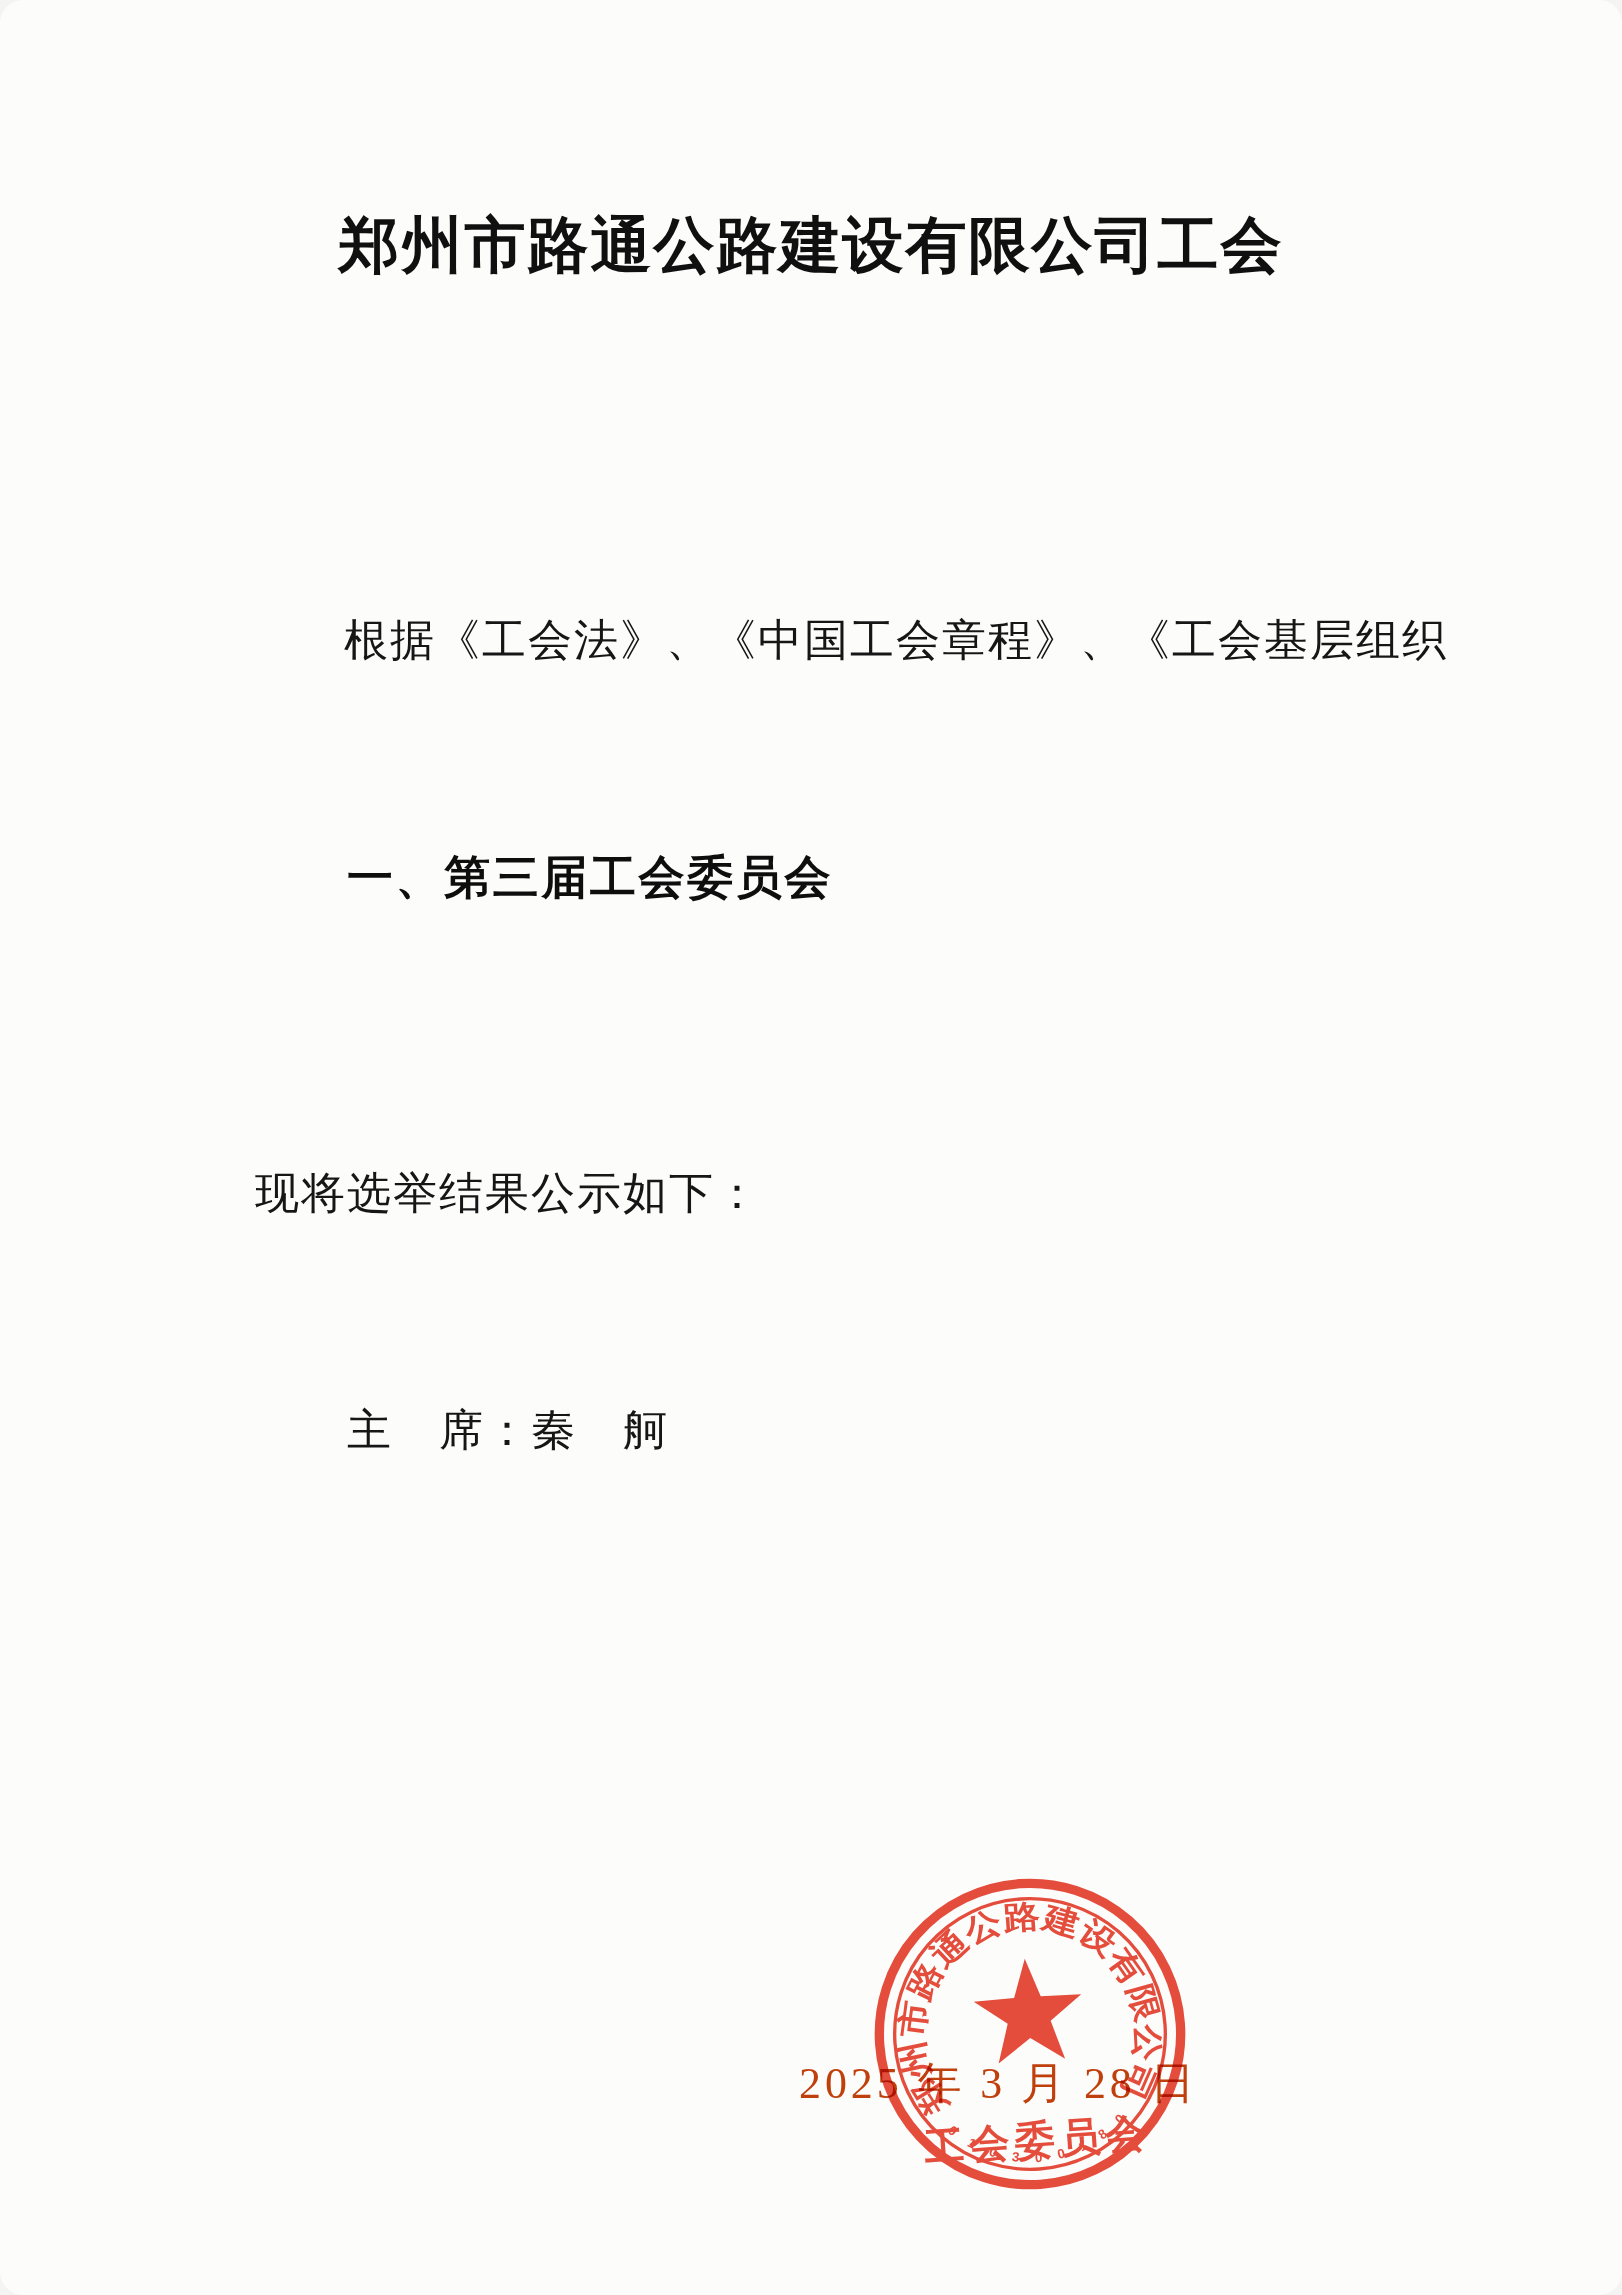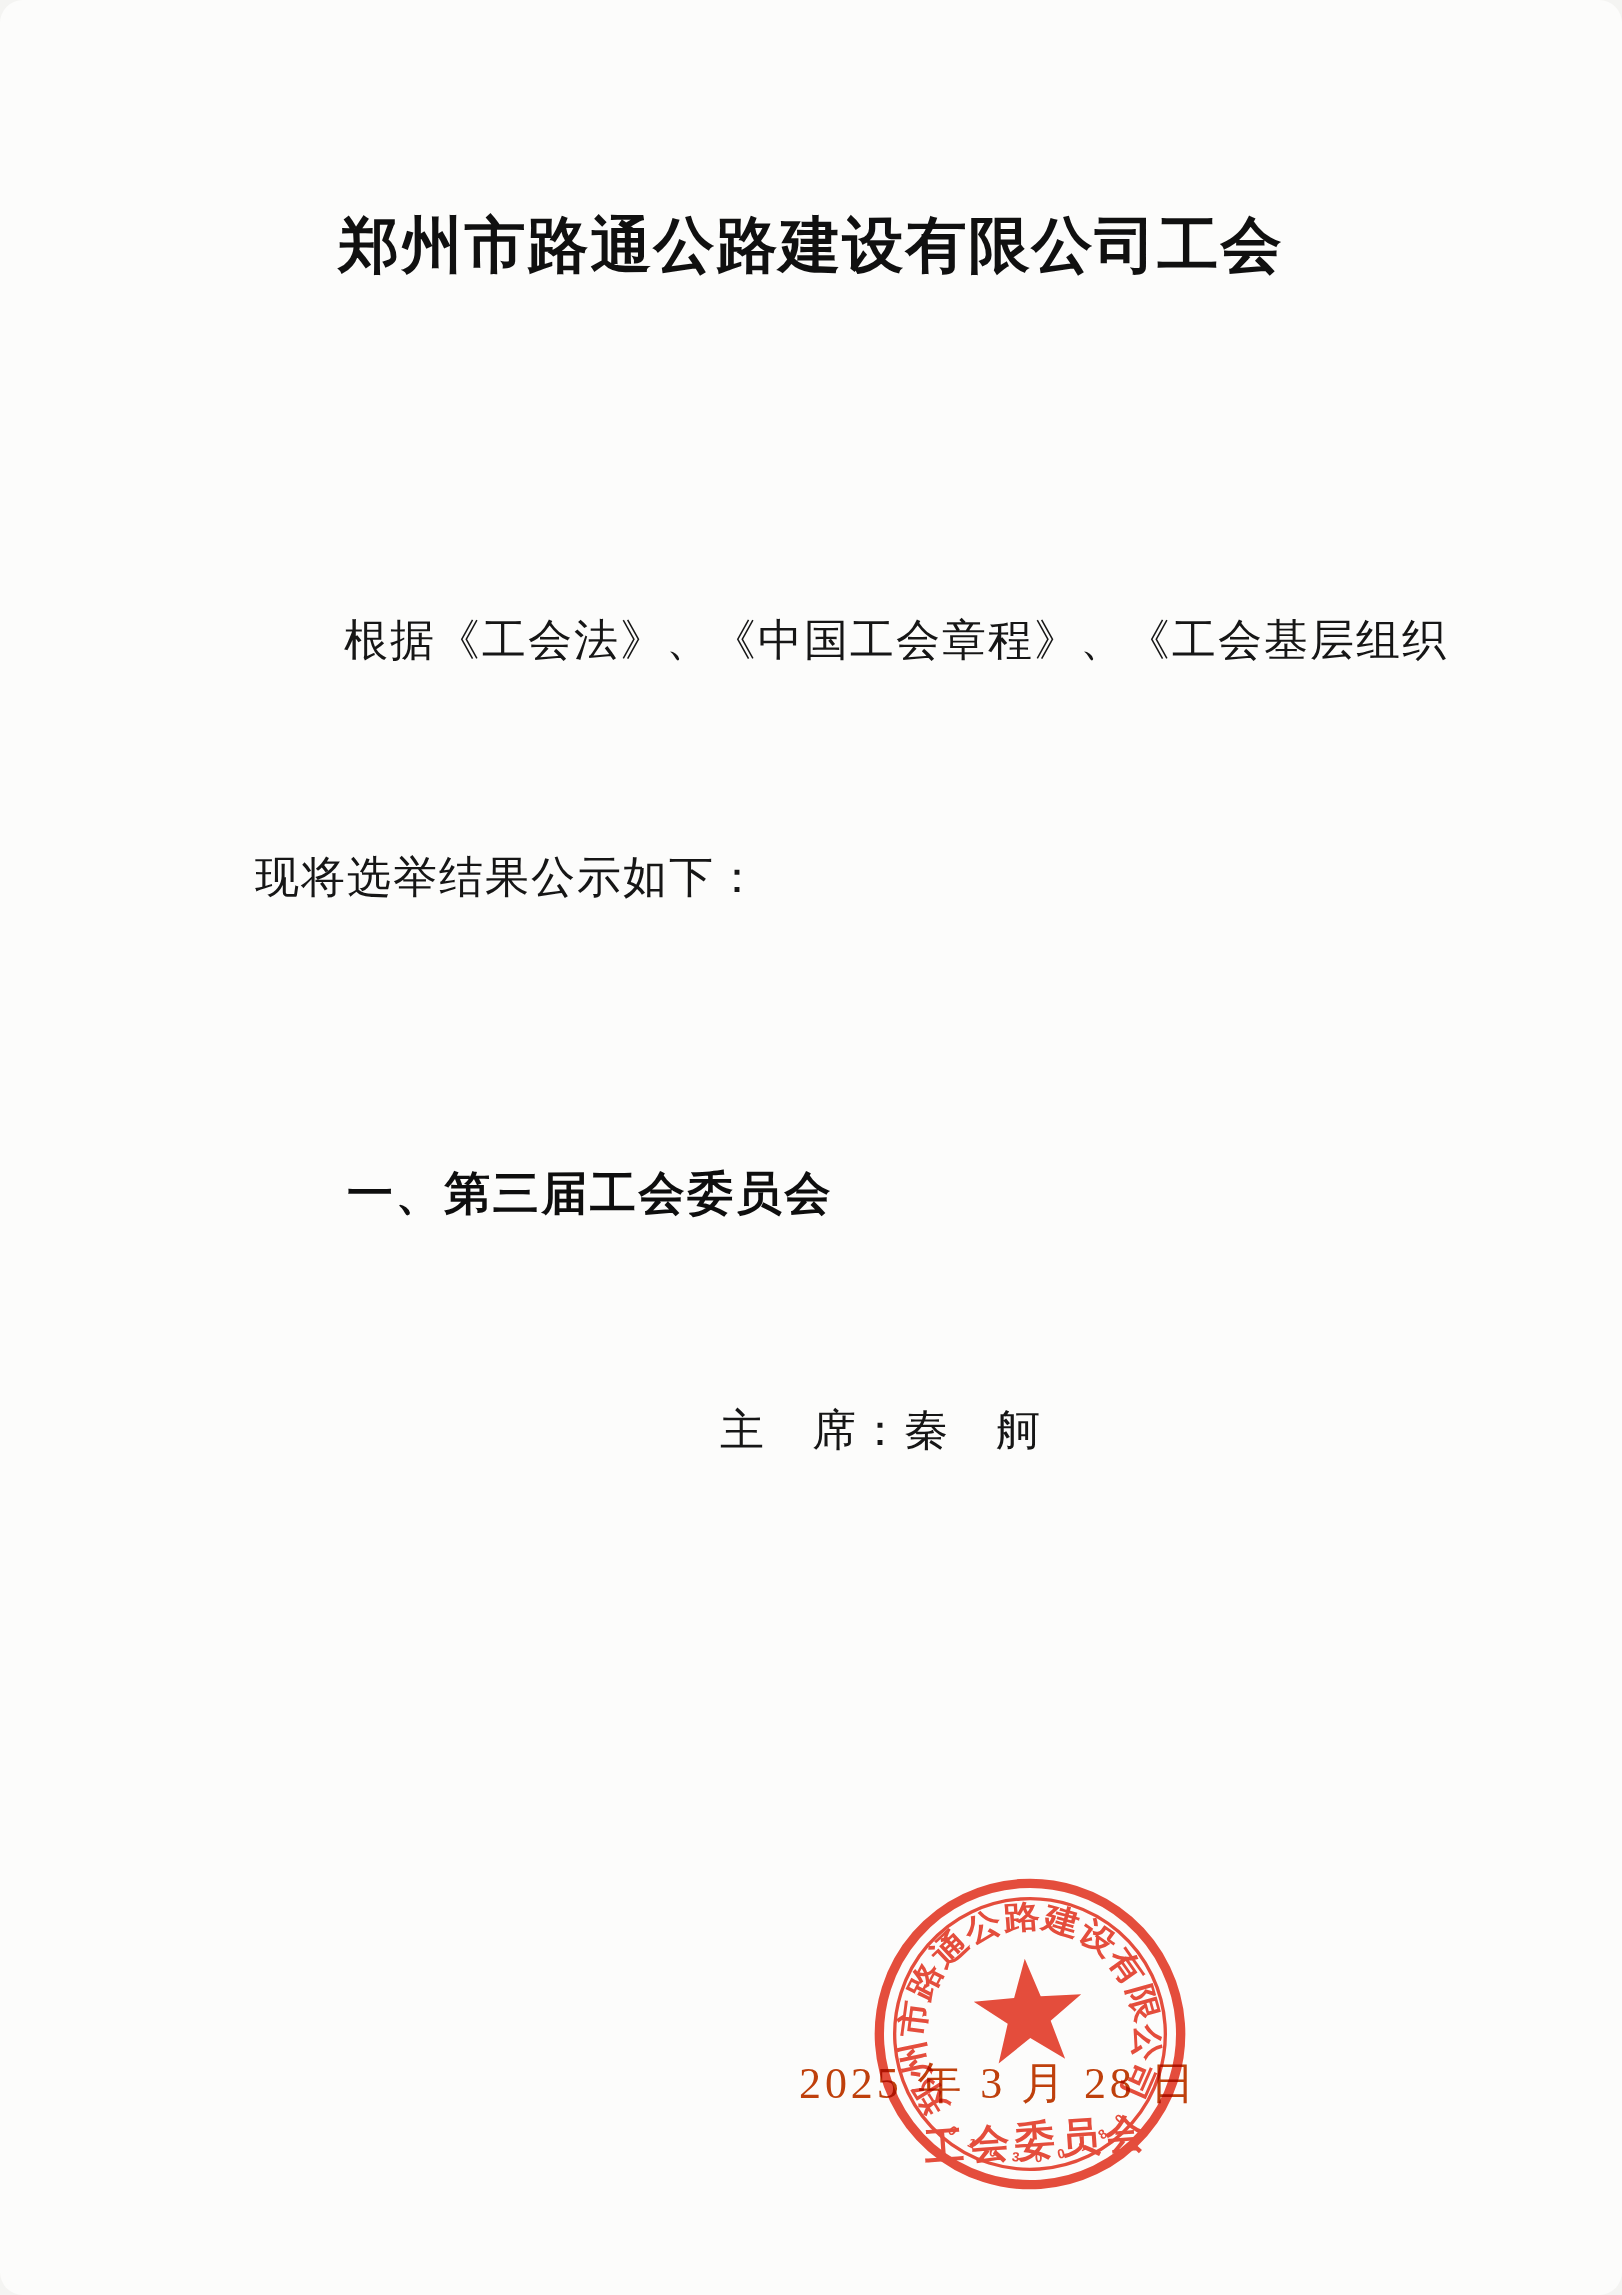--- a/index.html
+++ b/index.html
@@ -16,21 +16,21 @@
     position:absolute;left:0;top:201px;width:1622px;
     text-align:center;font-family:"Liberation Sans","DejaVu Sans",sans-serif;
     font-weight:700;font-size:61px;line-height:89px;letter-spacing:2px;color:#101010;
   }
   .doc{
     position:absolute;left:255px;top:443px;width:1160px;
     font-size:44px;line-height:79px;letter-spacing:2px;white-space:pre;
   }
   .line{height:79px;}
   .indent1{padding-left:89px;}
-  .indent-row{padding-left:92px;text-align:center;}
+  .indent-row{padding-left:92px;}
   .heading{
     padding-left:92px;font-family:"Liberation Sans","DejaVu Sans",sans-serif;
     font-weight:700;font-size:46px;letter-spacing:2.6px;color:#0e0e0e;
   }
   .seal{
     position:absolute;left:870px;top:1874px;width:320px;height:320px;
     opacity:.93;
   }
   .issue-date{
     position:absolute;left:799px;top:2054px;width:458px;
@@ -43,23 +43,23 @@
 <body>
 
 <div class="page">
 
   <div class="title">
     <div>郑州市路通公路建设有限公司工会</div>
   </div>
 
   <div class="doc">
     <div class="line indent1">根据《工会法》、《中国工会章程》、《工会基层组织</div>
+    <div class="line heading">一、第三届工会委员会</div>
+
     <div class="line">现将选举结果公示如下：</div>
-
-    <div class="line heading">一、第三届工会委员会</div>
     <div class="line indent-row"><span>主　席：</span><span>秦　舸</span></div>
     
     
     
 
     
     
     
 
     

